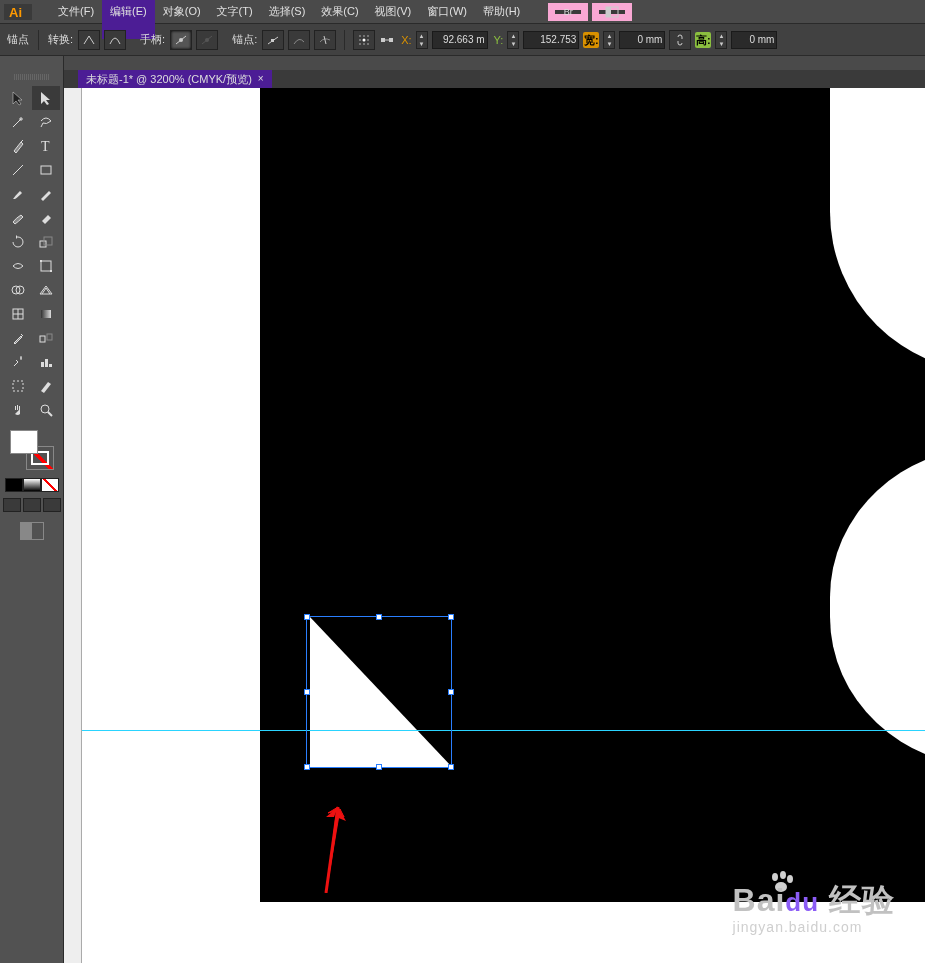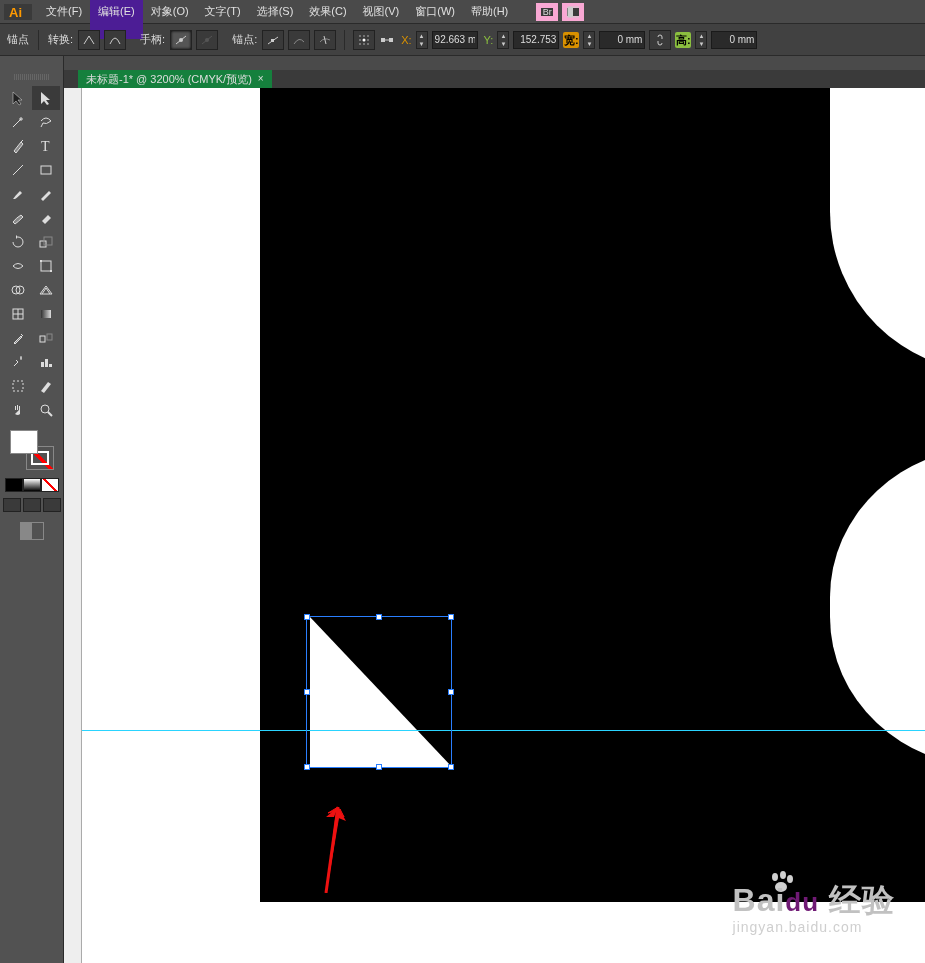--- a/index.html
+++ b/index.html
@@ -1,46 +1,46 @@
 <!DOCTYPE html>
 <html><head>
 <meta charset="utf-8">
 <style>
 * { margin: 0; padding: 0; box-sizing: border-box; user-select: none; }
 body { width: 925px; height: 963px; background: #4a4a4a; font-family: "Microsoft YaHei", sans-serif; font-size: 11px; color: #ccc; overflow: hidden; position: relative; }
 
 
 .menubar { height: 24px; background: #4a4a4a; display: flex; align-items: center; padding: 0 4px; border-bottom: 1px solid #2a2a2a; }
-.app-logo { width: 28px; height: 16px; background: #3a3a3a; display: flex; align-items: center; justify-content: center; margin-right: 6px; }
+.app-logo { width: 28px; height: 16px; background: #3a3a3a; display: flex; align-items: center; justify-content: center; margin-right: 18px; }
 .menubar .menu-item { padding: 20px 8px; cursor: pointer; color: #e0e0e0; }
 .menubar .menu-item.hl { background: #4c1d95; }
 .menubar .extra { margin-left: 20px; display: flex; gap: 4px; }
-.extra-btn { width: 22px; height: 18px; background: #3a3a3a; border: 5px solid #f9a8d4; display:flex;align-items:center;justify-content:center; }
+.extra-btn { width: 40px; height: 18px; background: #3a3a3a; border: 7px solid #f9a8d4; display:flex;align-items:center;justify-content:center; }
 
 
 .controlbar { height: 32px; background: #414141; display: flex; align-items: center; padding: 0 6px; gap: 4px; font-size: 11px; border-bottom: 1px solid #2a2a2a; }
 .ctrl-label { color: #ddd; margin: 0 1px; }
 .ctrl-sep { width: 1px; height: 20px; background: #2a2a2a; margin: 0 4px; }
 .ctrl-btn { width: 22px; height: 20px; background: #3a3a3a; border: 1px solid #222; display:flex;align-items:center;justify-content:center; cursor:pointer; }
 .ctrl-btn.toggled { background: #555; box-shadow: inset 0 0 3px #000; }
-.num-input { width: 46px; height: 18px; background: #2a2a2a; border: 1px solid #1a1a1a; color: #ddd; font-size: 10px; padding: 0 2px; text-align: right; }
+.num-input { width: 56px; height: 18px; background: #2a2a2a; border: 1px solid #1a1a1a; color: #ddd; font-size: 10px; padding: 0 2px; text-align: right; }
 .axis-x { color: #d99100; margin-left: 2px; }
 .axis-y { color: #8bbf3f; margin-left: 2px; }
 .wh-label { background: #d99100; color: #000; width: 16px; height: 16px; text-align: center; line-height: 16px; font-weight: bold; border-radius: 2px; }
 .wh-label2 { background: #8bbf3f; color: #000; width: 16px; height: 16px; text-align: center; line-height: 16px; font-weight: bold; border-radius: 2px; }
 .spin { width: 12px; height: 18px; background: #3a3a3a; border: 1px solid #222; display:flex;flex-direction:column; }
 .spin div { flex:1; font-size:6px; text-align:center; line-height:8px; }
 
 
 .collapse-strip { position:absolute; top:56px; left:0; width:60px; height:14px; background:#3a3a3a; border-bottom:1px solid #222; text-align:center; font-size:9px; line-height:12px; color:#999; }
 .collapse-strip::after{content:"◄◄"; font-size:7px;}
 
 
 .tabbar { position: absolute; top: 70px; left: 64px; right: 0; height: 18px; background: #3a3a3a; display: flex; align-items: center; padding-left: 14px; }
-.tab { height: 18px; background: #15803d; color: #ddd; padding: 0 8px; line-height: 18px; font-size: 11px; display:flex; align-items:center; gap:6px; }
+.tab { height: 18px; background: #4c1d95; color: #ddd; padding: 0 8px; line-height: 18px; font-size: 11px; display:flex; align-items:center; gap:6px; }
 .tab .close { font-size: 10px; cursor:pointer; }
 
 
 .toolpanel { position: absolute; top: 56px; left: 0; width: 64px; bottom: 0; background: #525252; border-right: 1px solid #2a2a2a; padding-top: 30px; }
 .toolpanel .grip { position:absolute; top:18px; left:14px; width:36px; height:6px; background: repeating-linear-gradient(90deg,#666,#666 1px,#525252 1px,#525252 2px); }
 .tool-grid { display: grid; grid-template-columns: 28px 28px; gap: 0px; justify-content: center; }
 .tool { width: 28px; height: 24px; display:flex; align-items:center; justify-content:center; cursor:pointer; color:#ddd; }
 .tool.active { background: #3a3a3a; }
 .swatches { margin: 8px auto; width: 44px; height: 40px; position: relative; }
 .sw-fill { position:absolute; top:0; left:0; width:28px; height:24px; background:#fff; border:1px solid #888; }
@@ -60,21 +60,21 @@
 .artwork-b { position:absolute; top:-6px; left:196px; width:1100px; height:820px; background:#000; }
 .artwork-b .counter1 { position:absolute; top:-10px; right:150px; width:380px; height:300px; background:#fff; border-bottom-left-radius: 160px 160px; }
 .artwork-b .counter2 { position:absolute; bottom:135px; right:100px; width:430px; height:320px; background:#fff; border-top-left-radius: 160px 150px; border-bottom-left-radius: 160px 150px; }
 .triangle { position:absolute; top:529px; left:246px; width:142px; height:150px; background:#fff; clip-path: polygon(0 100%, 100% 100%, 0 0); }
 .sel-box { position:absolute; top:528px; left:242px; width:146px; height:152px; border:1px solid #2a7fff; }
 .sel-handle { position:absolute; width:6px; height:6px; background:#fff; border:1px solid #2a7fff; }
 .guide-h { position:absolute; left:18px; right:0; top:642px; height:1px; background:#2ad4ff; }
 .arrow-annot { position:absolute; top:715px; left:254px; width:28px; height:90px; }
 .watermark { position:absolute; right:30px; bottom:28px; color:#c1c1c1; font-family: Arial; }
 .watermark .big { font-size:32px; font-weight:bold; letter-spacing:1px; }
-.watermark .big .du { font-size:26px; color:#701a75; }
+.watermark .big .du { font-size:26px; color:#8b5cf6; }
 .watermark .small { font-size:14px; letter-spacing:1px; color:#cfcfcf; margin-top:-4px; }
 .paw { position:absolute; right:130px; bottom:70px; color:#d0d0d0; font-size:18px; }
 
 svg { display:block; }
 </style>
 </head>
 <body>
 
 <div class="menubar">
   <div class="app-logo">

